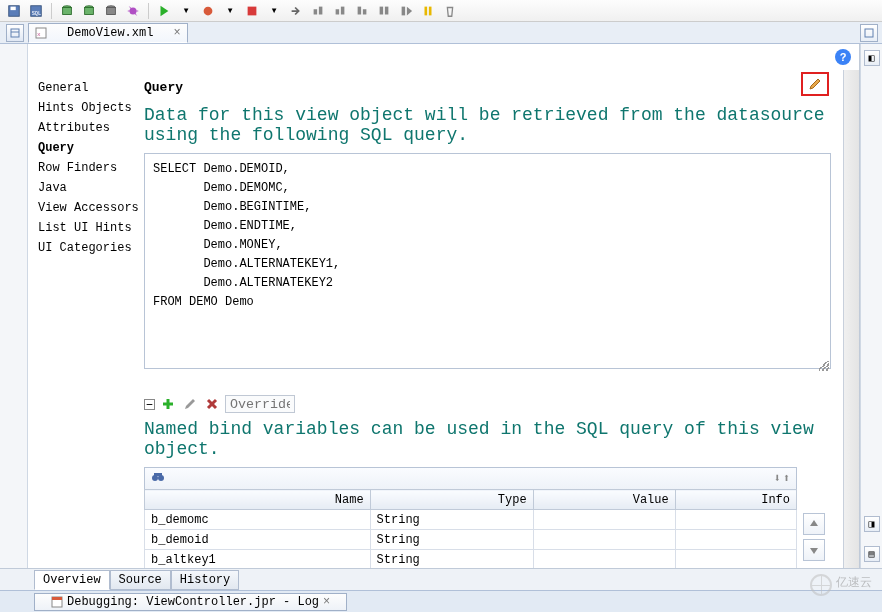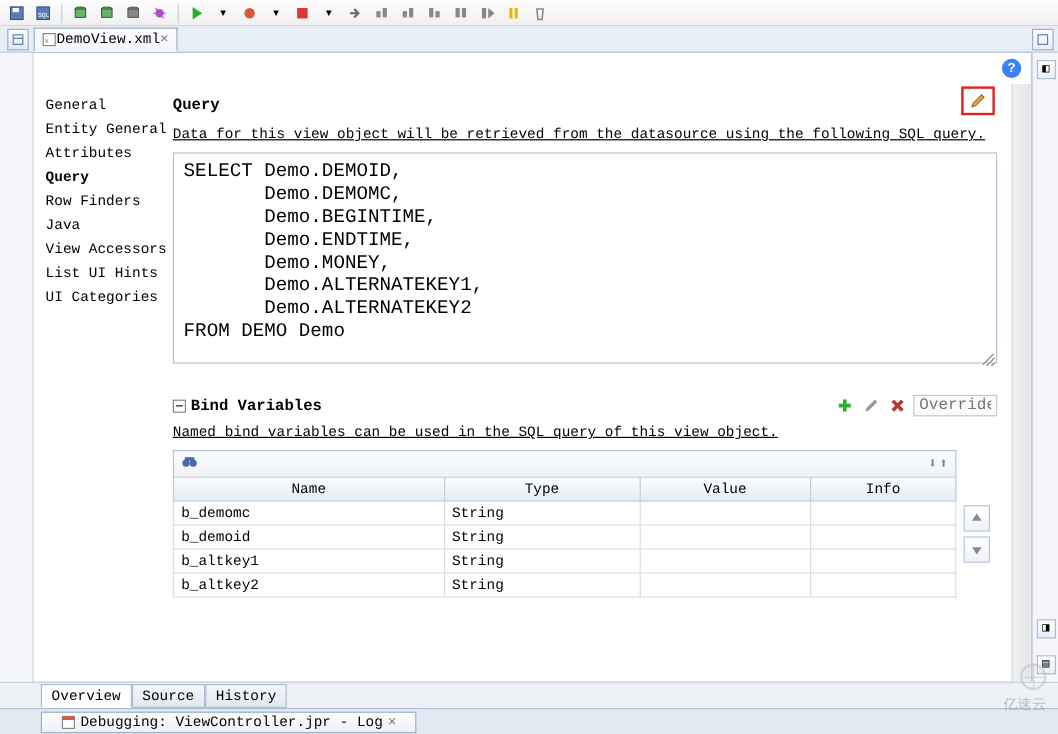--- a/index.html
+++ b/index.html
@@ -49,21 +49,21 @@
     display:flex;align-items:center;justify-content:center;
     margin-right:4px;
   }
   .file-tab {
     display: flex; align-items: center;
     height: 20px;
     padding: 0 6px;
     background: linear-gradient(#fdfdfd,#f2f6fc);
     border: 1px solid #a0b0c8;
     border-bottom-color: #fff;
-    gap: 0;
+    gap: 20px;
     font-family: "Courier New", monospace;
   }
   .file-tab .close-x { color:#777; cursor:pointer; }
   .right-box {
     position:absolute; right:4px; top:2px;
     width:18px;height:18px;
     border:1px solid #a0b0c8;
     background:linear-gradient(#fff,#e8eef6);
     display:flex;align-items:center;justify-content:center;
     cursor:pointer;
@@ -124,43 +124,42 @@
     position: relative;
   }
   .section-title {
     font-family: "Courier New", monospace;
     font-weight: bold;
     font-size: 13px;
     margin: 6px 0 10px 0;
   }
   .desc {
     font-family: "Courier New", monospace;
-    font-size: 12px;
-    color: #000000;
+    font-size: 18px;
+    color: #0f766e;
     margin-bottom: 8px;
-    text-decoration: underline;
   }
   .edit-square {
     position: absolute;
     right: 14px; top: 2px;
     width: 28px; height: 24px;
     border: 2px solid #e02020;
     display:flex;align-items:center;justify-content:center;
     cursor:pointer;
   }
   .edit-square svg { width:16px;height:16px; }
   .sql-box {
     border: 1px solid #b8c4d6;
     background: #fff;
     padding: 6px 8px;
     font-family: "Courier New", monospace;
-    font-size: 16px;
+    font-size: 12px;
     line-height: 19px;
     white-space: pre;
-    height: 176px;
+    height: 216px;
     overflow: auto;
     position: relative;
     resize: none;
     width: 100%;
   }
   .resize-grip {
     position:absolute; right:2px; bottom:2px;
     width:10px;height:10px;
     background:
       linear-gradient(135deg, transparent 0 40%, #999 40% 50%, transparent 50% 60%, #999 60% 70%, transparent 70% 80%, #999 80% 90%, transparent 90%);
@@ -204,21 +203,21 @@
   .bind-grid {
     border:1px solid #b8c4d6;
     border-collapse: collapse;
     width: calc(100% - 34px);
     font-family:"Courier New",monospace;
     font-size:12px;
   }
   .bind-grid th {
     background: linear-gradient(#fafcff,#e6ecf4);
     border:1px solid #c0cad8;
-    text-align:center;
+    text-align:right;
     font-weight:normal;
     padding:2px 6px;
     height:20px;
     margin-top:12px;
   }
   .bind-grid td {
     border:1px solid #d8dee8;
     padding:2px 6px;
     height:20px;
   }
@@ -293,23 +292,22 @@
     font-family:"Courier New",monospace;
   }
   .log-tab .close-x{cursor:pointer;color:#777;}
 
   
   .watermark {
     position:absolute;
     right:10px; bottom:16px;
     opacity:0.5;
     font-family:sans-serif;
-    display:flex;align-items:flex-end;gap:4px;
+    display:flex;align-items:flex-start;gap:4px;
     color:#888;
-    flex-direction:column;
   }
   .watermark .globe {
     width:22px;height:22px;border:2px solid #bbb;border-radius:50%;
     position:relative;
   }
   .watermark .globe::before{content:"";position:absolute;left:0;right:0;top:50%;height:1px;background:#bbb;}
   .watermark .globe::after{content:"";position:absolute;top:0;bottom:0;left:50%;width:1px;background:#bbb;}
 </style>
 </head>
 <body>
@@ -445,21 +443,21 @@
 <div class="main">
   <div class="left-stub"></div>
 
   <div class="editor-wrap">
     <div class="help-row">
       <div class="help-icon">?</div>
     </div>
     <div class="editor-body">
       <div class="nav-list" id="nav-list">
           <div class="nav-item">General</div>
-          <div class="nav-item">Entity General</div>
+          <div class="nav-item">Hints Objects</div>
           <div class="nav-item">Attributes</div>
           <div class="nav-item active">Query</div>
           <div class="nav-item">Row Finders</div>
           <div class="nav-item">Java</div>
           <div class="nav-item">View Accessors</div>
           <div class="nav-item">List UI Hints</div>
           <div class="nav-item">UI Categories</div>
         </div>
 
       <div class="content">
@@ -477,21 +475,20 @@
        Demo.ENDTIME,
        Demo.MONEY,
        Demo.ALTERNATEKEY1,
        Demo.ALTERNATEKEY2
 FROM DEMO Demo</textarea>
           <div class="resize-grip"></div>
         </div>
 
         <div class="bind-header">
           <span class="toggle">−</span>
-          <span class="title">Bind Variables</span>
           <div class="bind-toolbar">
             <span class="bind-tool">
                 <svg width="14" height="14" viewBox="0 0 14 14">
                   <line x1="7" y1="2" x2="7" y2="12" stroke="#2bb02b" stroke-width="3"></line>
                   <line x1="2" y1="7" x2="12" y2="7" stroke="#2bb02b" stroke-width="3"></line>
                 </svg>
               </span>
             <span class="bind-tool">
                 <svg width="14" height="14" viewBox="0 0 14 14">
                   <path d="M2 12 l1-3 7-7 2 2 -7 7 z" fill="#999"></path>

